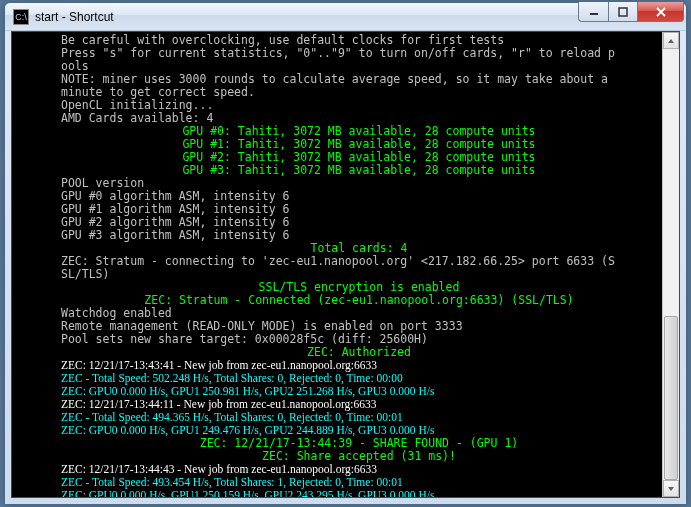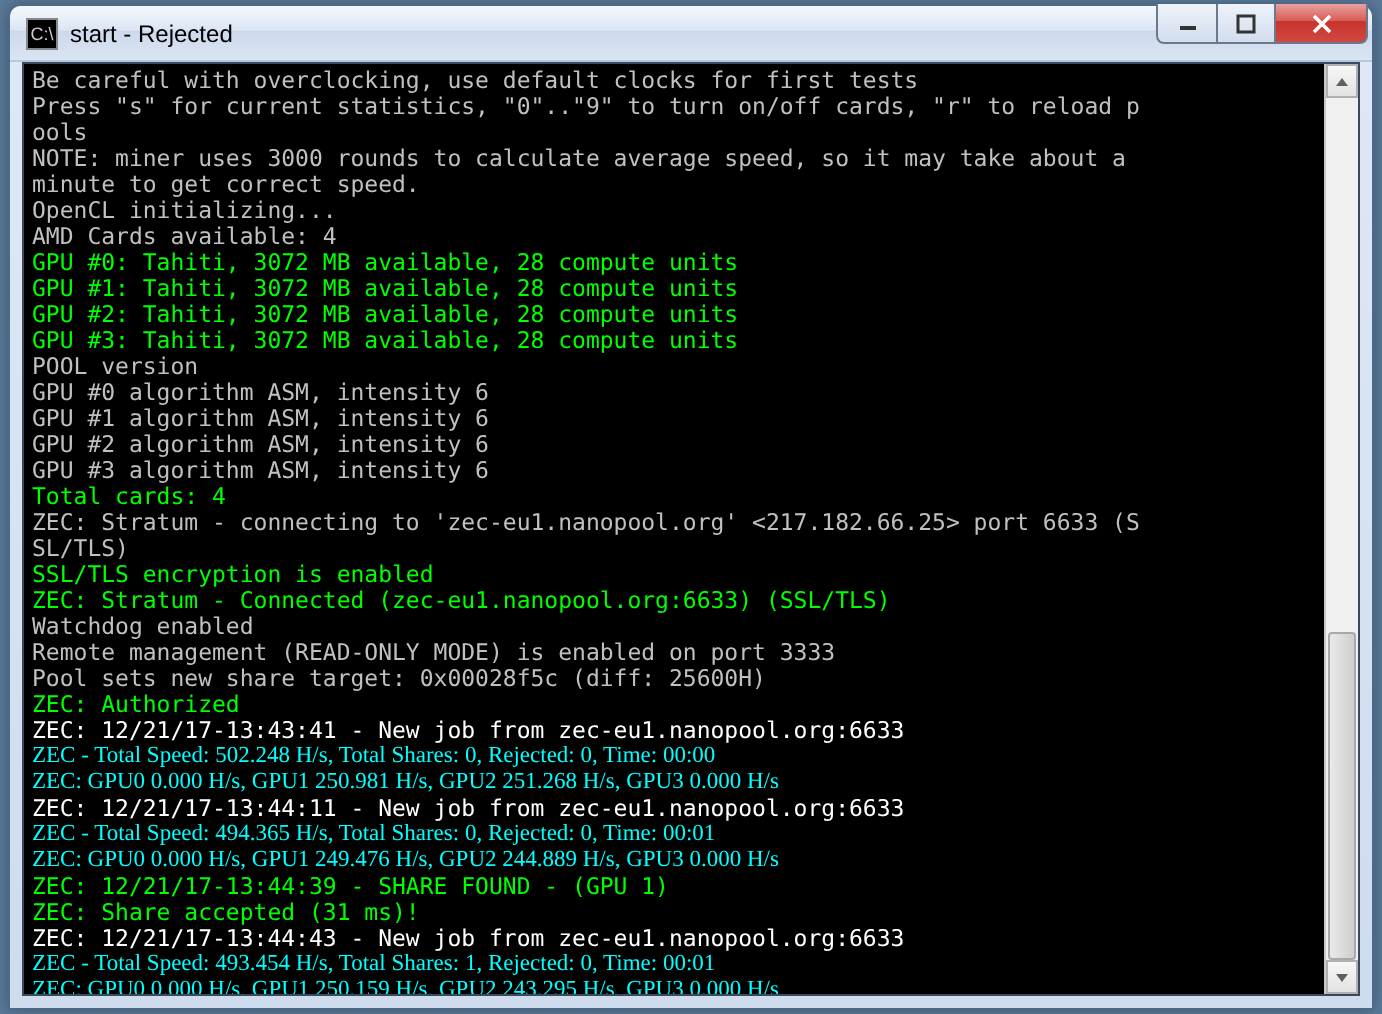--- a/index.html
+++ b/index.html
@@ -96,24 +96,25 @@
     position: absolute;
     inset: 0;
     right: 18px;
     padding: 2px 4px;
     font-family: "Lucida Console", Consolas, monospace;
     font-size: 11.5px;
     line-height: 13px;
     color: #c0c0c0;
     white-space: pre;
     overflow: hidden;
+    margin-left: 45px;
   }
-  .g { color: #00ff00; }
+  .g { color: #00ff00; text-align: center; }
   .c { color: #00ffff; font-family: Liberation Serif, serif; }
-  .w { color: #ffffff; }
+  .w { color: #ffffff; font-family: Liberation Serif, serif; }
   .scrollbar {
     position: absolute;
     top: 0;
     right: 0;
     bottom: 0;
     width: 17px;
     background: #efefef;
     border-left: 1px solid #c8c8c8;
     display: flex;
     flex-direction: column;
@@ -138,21 +139,21 @@
     border: 1px solid #a8a8a8;
     border-radius: 2px;
   }
 </style>
 </head>
 <body>
 
 <div class="window">
   <div class="titlebar">
     <div class="title-icon">C:\</div>
-    <div class="title-text">start - Rejected</div>
+    <div class="title-text">start - Shortcut</div>
     <div class="win-btns">
       <div class="win-btn min">
         <svg width="10" height="10" viewBox="0 0 10 10">
             <rect x="1" y="6" width="8" height="2" fill="#333"></rect>
           </svg>
       </div>
       <div class="win-btn max">
         <svg width="10" height="10" viewBox="0 0 10 10">
             <rect x="1" y="1" width="8" height="8" fill="none" stroke="#333" stroke-width="1.5"></rect>
           </svg>

